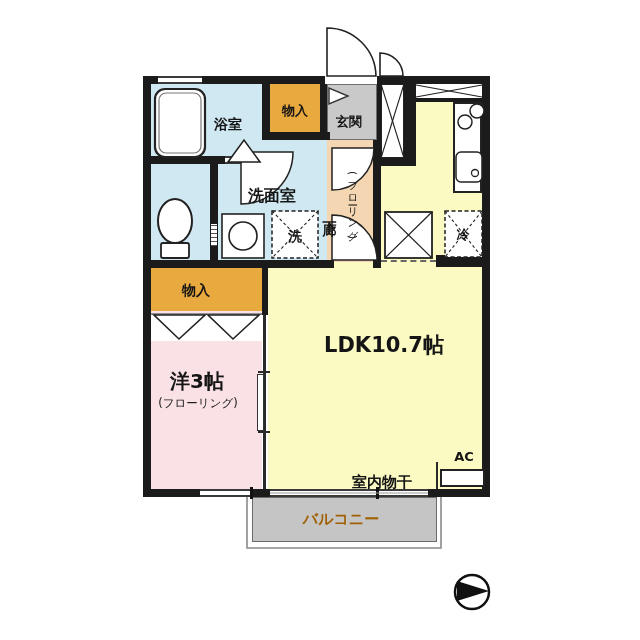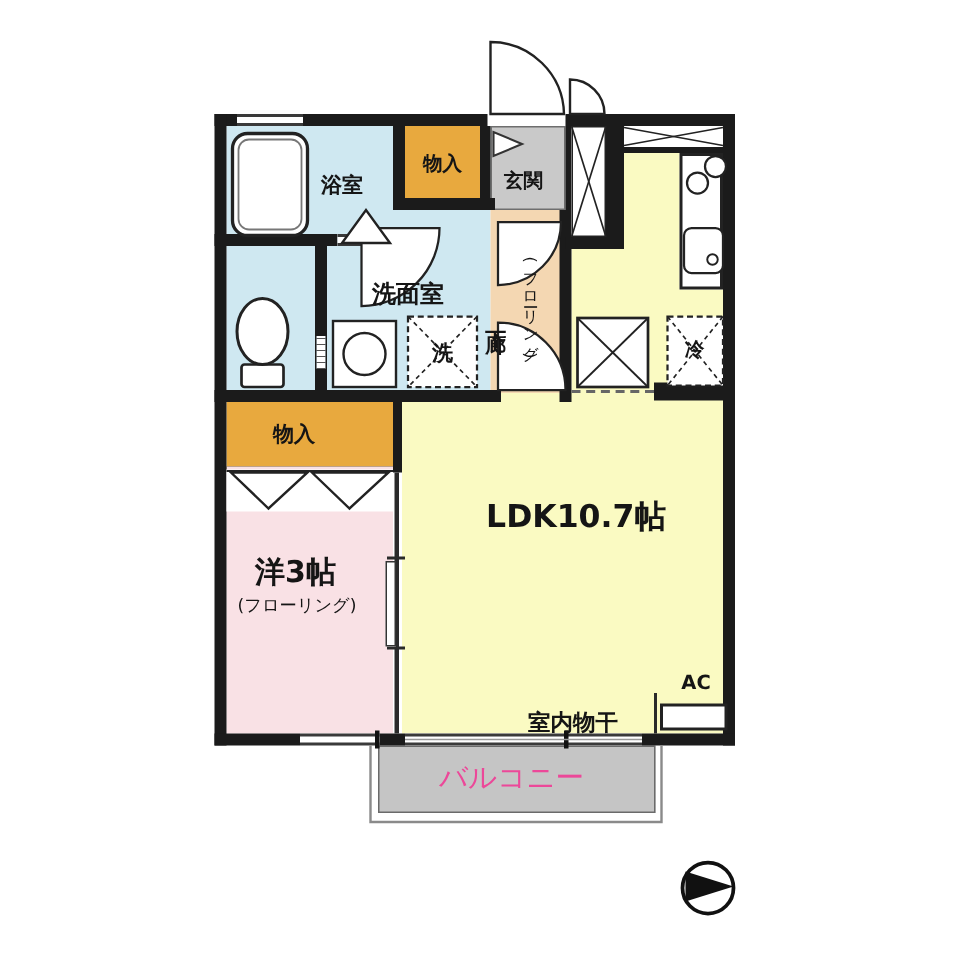--- a/index.html
+++ b/index.html
@@ -188,15 +188,15 @@
   <div class="lbl vert" style="left:330px;top:210px;font-size:14px;">廊下</div>
   <div class="lbl vert sub" style="left:353px;top:205px;font-size:10.5px;">(フローリング)</div>
   <div class="lbl" style="left:295px;top:236px;font-size:14px;">洗</div>
   <div class="lbl" style="left:463px;top:234px;font-size:13px;">冷</div>
   <div class="lbl" style="left:196px;top:290px;font-size:14px;">物入</div>
   <div class="lbl" style="left:197px;top:381px;font-size:20px;">洋3帖</div>
   <div class="lbl sub" style="left:198px;top:404px;font-size:11.5px;">(フローリング)</div>
   <div class="lbl" style="left:384px;top:345px;font-size:21px;">LDK10.7帖</div>
   <div class="lbl" style="left:382px;top:461px;font-size:15px;margin-top:21px;">室内物干</div>
   <div class="lbl" style="left:464px;top:456px;font-size:13px;">AC</div>
-  <div class="lbl" style="left:341px;top:519px;font-size:19px;font-weight:400;color:#ec4899;">バルコニー</div>
+  <div class="lbl" style="left:341px;top:519px;font-size:15px;font-weight:700;color:#a16207;">バルコニー</div>
 
 </div>
 
 </body></html>

